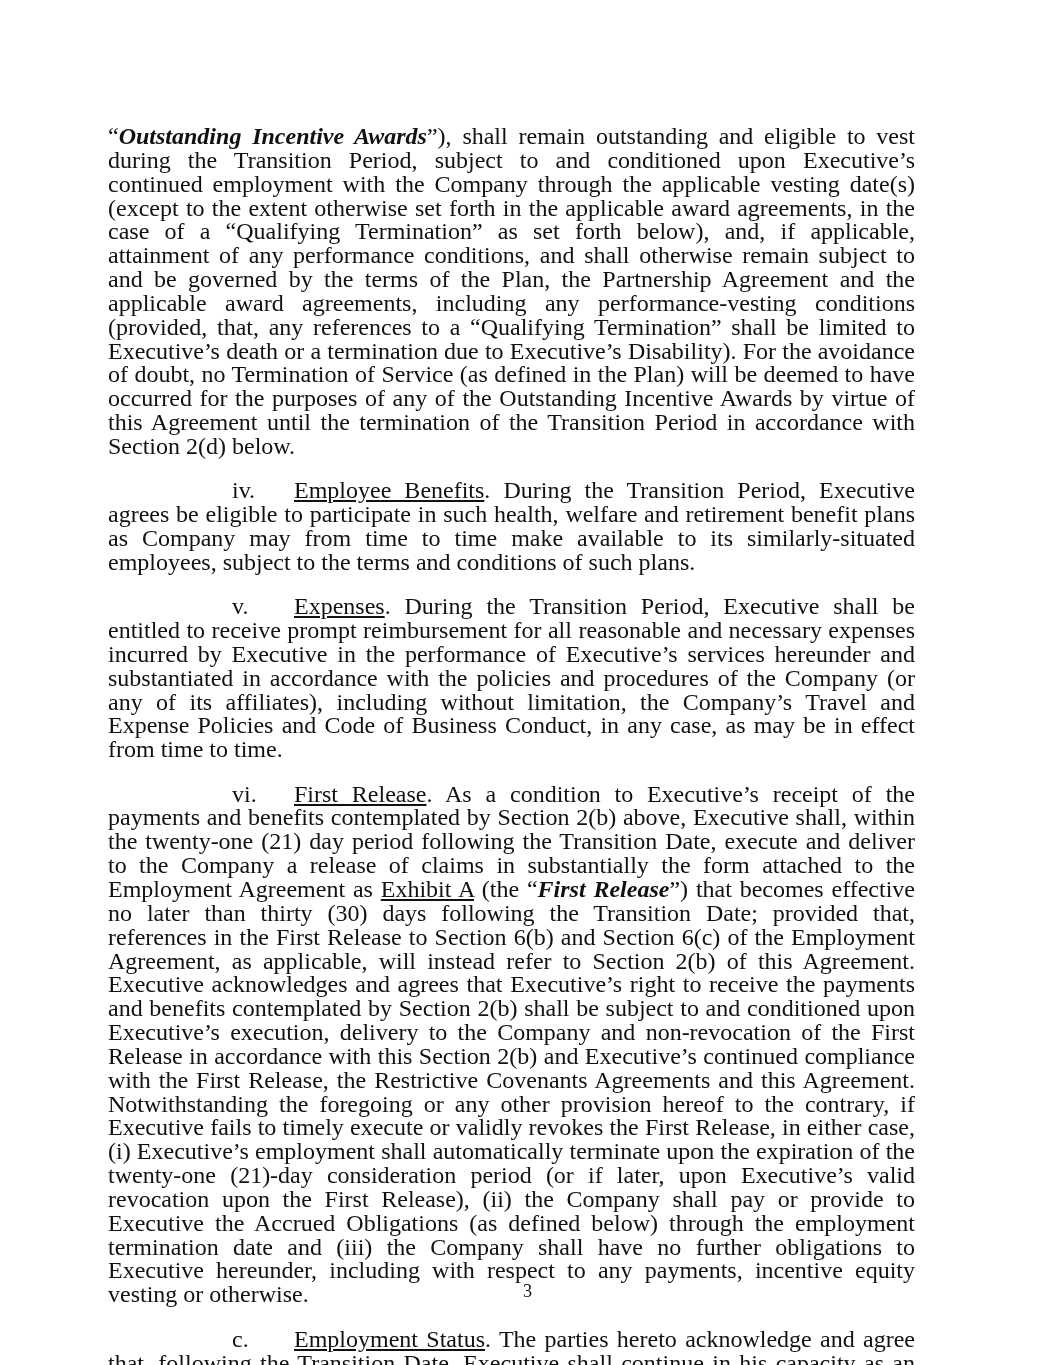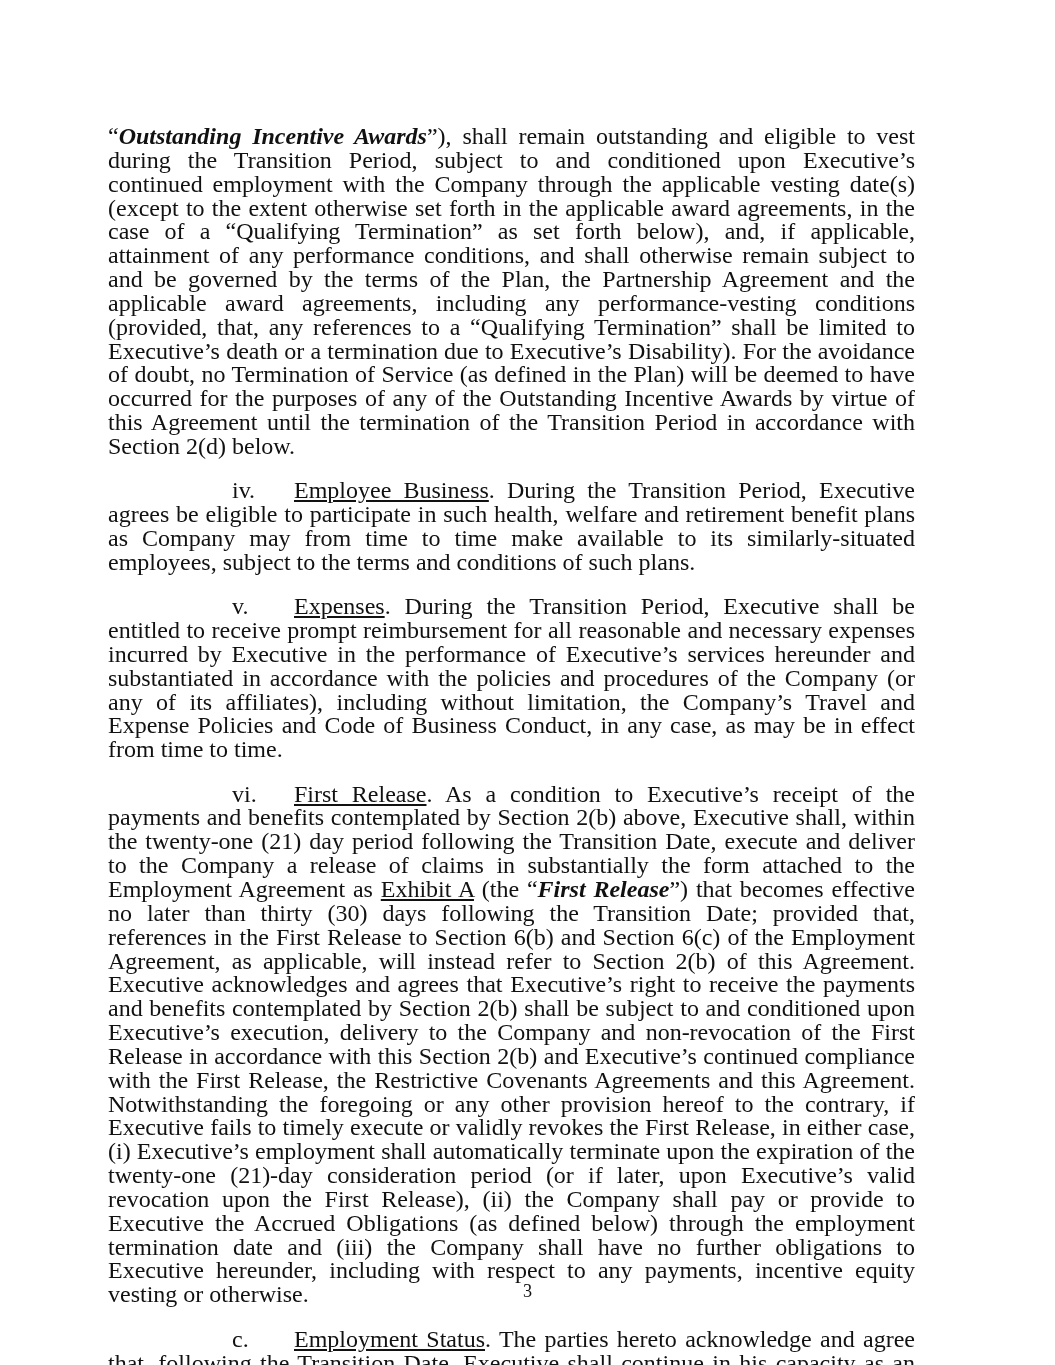--- a/index.html
+++ b/index.html
@@ -25,21 +25,21 @@
     font-size: 18.2px;
   }
 </style>
 </head>
 <body>
 
 <div class="page">
 
   <p class="para"><span>“</span><span class="bi">Outstanding Incentive Awards</span><span>”), shall remain outstanding and eligible to vest during the Transition Period, subject to and conditioned upon Executive’s continued employment with the Company through the applicable vesting date(s) (except to the extent otherwise set forth in the applicable award agreements, in the case of a “Qualifying Termination” as set forth below), and, if applicable, attainment of any performance conditions, and shall otherwise remain subject to and be governed by the terms of the Plan, the Partnership Agreement and the applicable award agreements, including any performance-vesting conditions (provided, that, any references to a “Qualifying Termination” shall be limited to Executive’s death or a termination due to Executive’s Disability).  For the avoidance of doubt, no Termination of Service (as defined in the Plan) will be deemed to have occurred for the purposes of any of the Outstanding Incentive Awards by virtue of this Agreement until the termination of the Transition Period in accordance with Section 2(d) below.</span></p>
 
-  <p class="para indent-list"><span class="num">iv.</span><span class="u">Employee Business</span><span>.  During the Transition Period, Executive agrees be eligible to participate in such health, welfare and retirement benefit plans as Company may from time to time make available to its similarly-situated employees, subject to the terms and conditions of such plans.</span></p>
+  <p class="para indent-list"><span class="num">iv.</span><span class="u">Employee Benefits</span><span>.  During the Transition Period, Executive agrees be eligible to participate in such health, welfare and retirement benefit plans as Company may from time to time make available to its similarly-situated employees, subject to the terms and conditions of such plans.</span></p>
 
   <p class="para indent-list"><span class="num">v.</span><span class="u">Expenses</span><span>.  During the Transition Period, Executive shall be entitled to receive prompt reimbursement for all reasonable and necessary expenses incurred by Executive in the performance of Executive’s services hereunder and substantiated in accordance with the policies and procedures of the Company (or any of its affiliates), including without limitation, the Company’s Travel and Expense Policies and Code of Business Conduct, in any case, as may be in effect from time to time.</span></p>
 
   <p class="para indent-list"><span class="num">vi.</span><span class="u">First Release</span><span>. As a condition to Executive’s receipt of the payments and benefits contemplated by Section 2(b) above, Executive shall, within the twenty-one (21) day period following the Transition Date, execute and deliver to the Company a release of claims in substantially the form attached to the Employment Agreement as </span><span class="u">Exhibit A</span><span> (the “</span><span class="bi">First Release</span><span>”) that becomes effective no later than thirty (30) days following the Transition Date; provided that, references in the First Release to Section 6(b) and Section 6(c) of the Employment Agreement, as applicable, will instead refer to Section 2(b) of this Agreement.  Executive acknowledges and agrees that Executive’s right to receive the payments and benefits contemplated by Section 2(b) shall be subject to and conditioned upon Executive’s execution, delivery to the Company and non-revocation of the First Release in accordance with this Section 2(b) and Executive’s continued compliance with the First Release, the Restrictive Covenants Agreements and this Agreement. Notwithstanding the foregoing or any other provision hereof to the contrary, if Executive fails to timely execute or validly revokes the First Release, in either case, (i) Executive’s employment shall automatically terminate upon the expiration of the twenty-one (21)-day consideration period (or if later, upon Executive’s valid revocation upon the First Release), (ii) the Company shall pay or provide to Executive the Accrued Obligations (as defined below) through the employment termination date and (iii) the Company shall have no further obligations to Executive hereunder, including with respect to any payments, incentive equity vesting or otherwise.</span></p>
 
   <p class="para indent-list"><span class="num">c.</span><span class="u">Employment Status</span><span>.  The parties hereto acknowledge and agree that, following the Transition Date, Executive shall continue in his capacity as an employee of the</span></p>
 
 </div>
 
 <div class="page-number">3</div>

